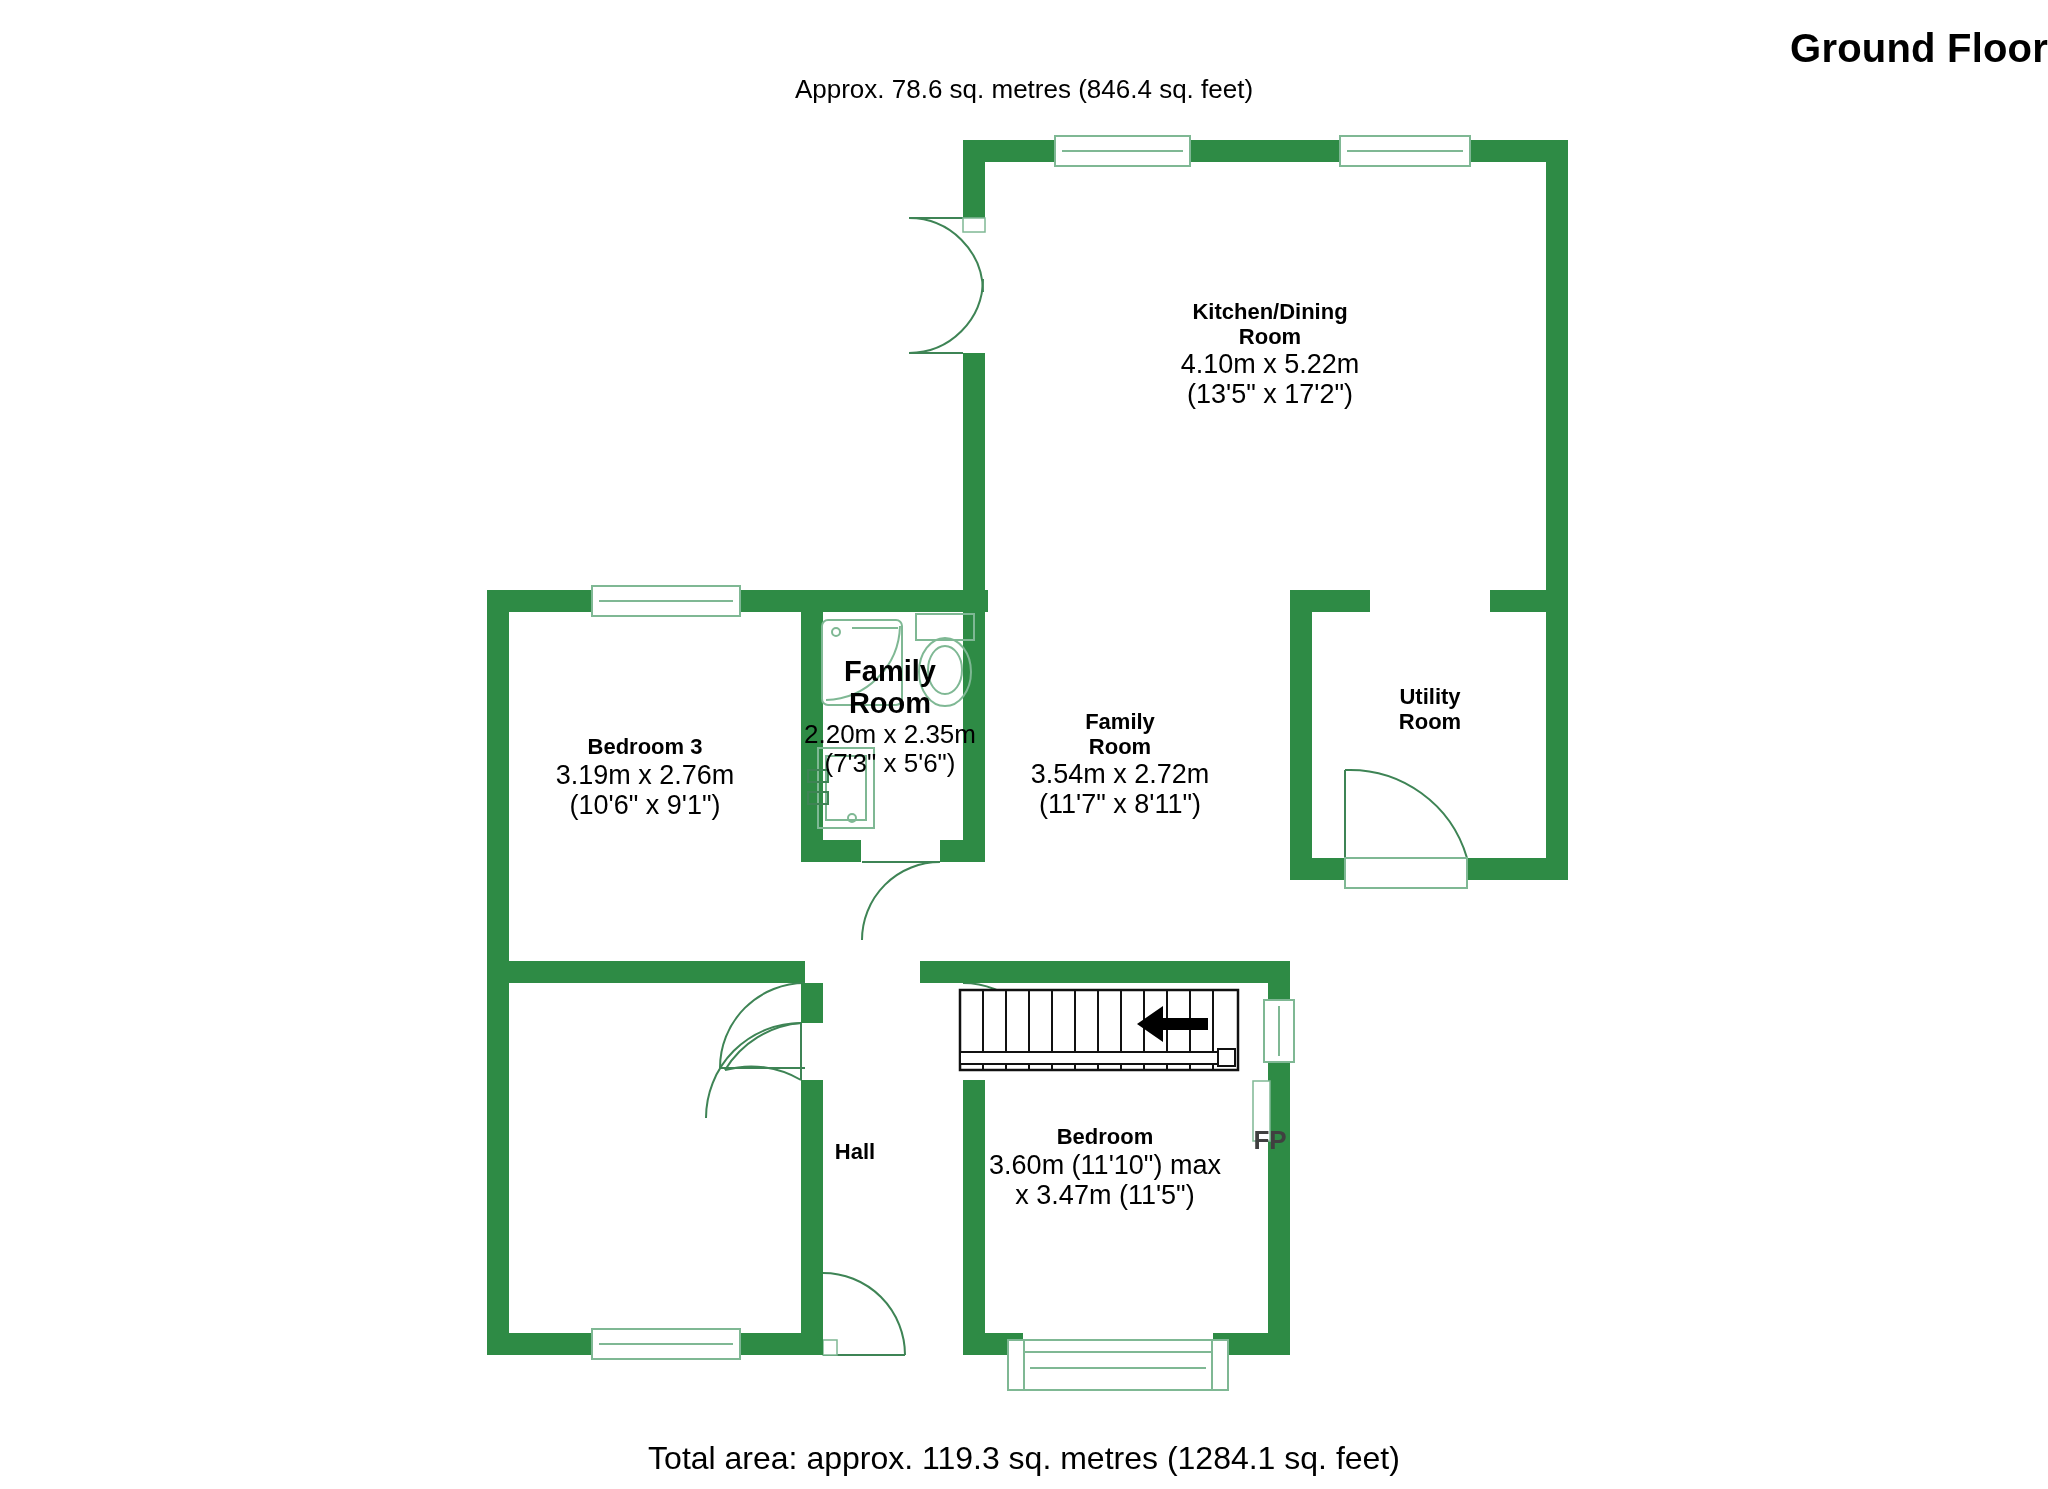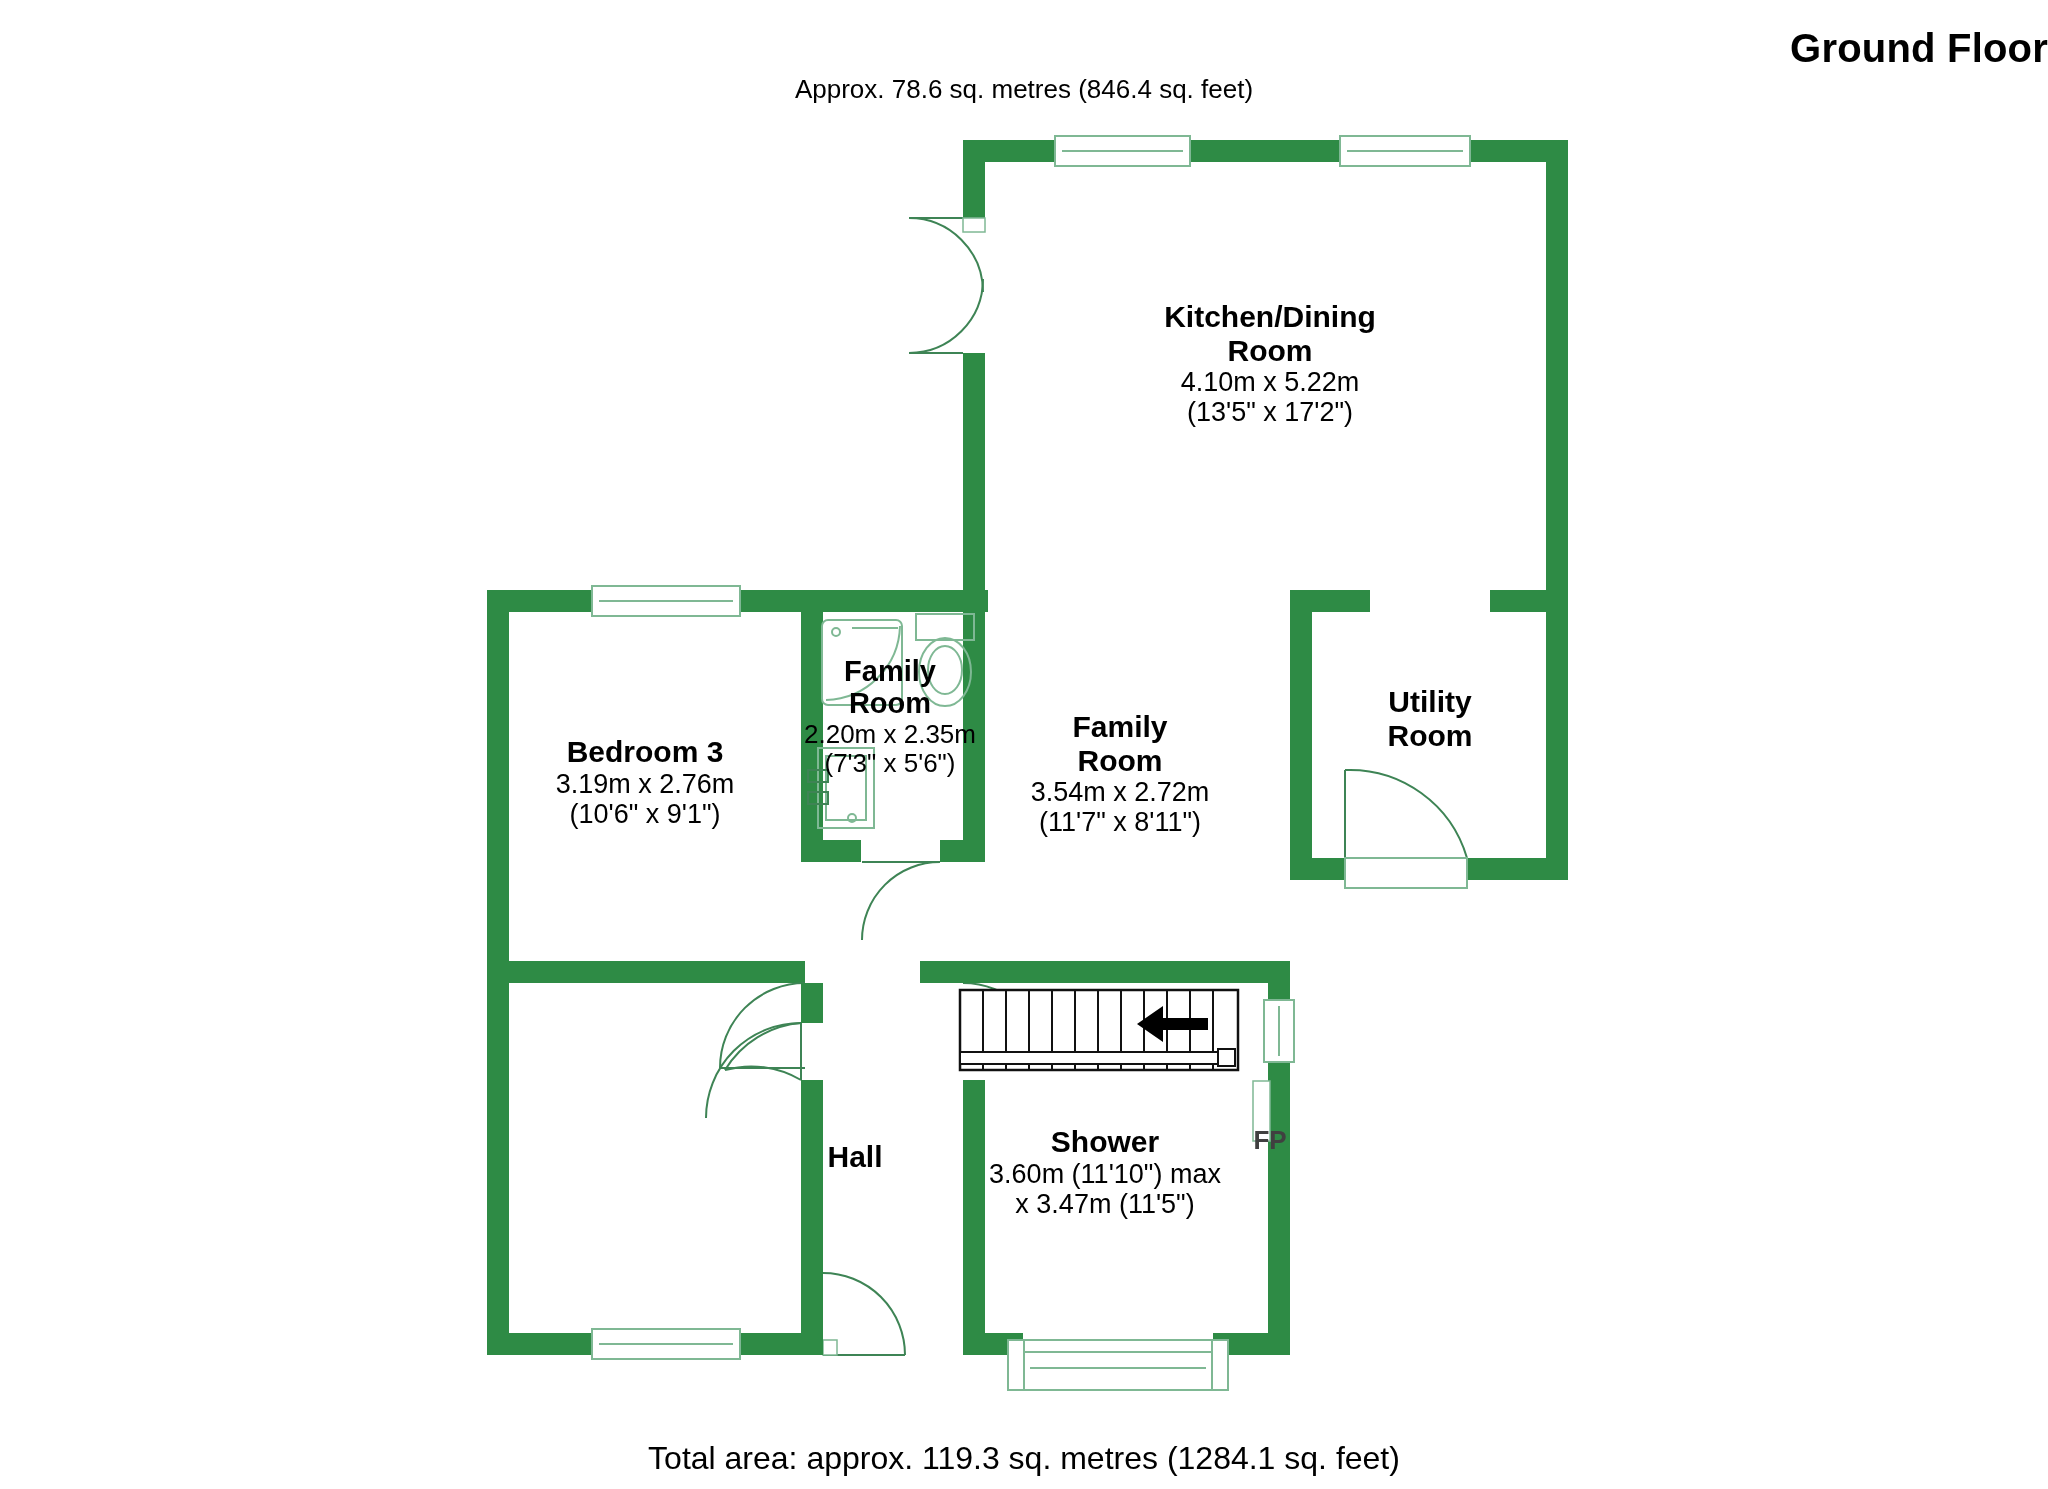--- a/index.html
+++ b/index.html
@@ -51,21 +51,21 @@
     width: 2048px;
     height: 1489px;
   }
   .lbl {
     position: absolute;
     text-align: center;
     line-height: 1.12;
     white-space: nowrap;
   }
   .lbl .nm {
-    font-size: 30px;
+    font-size: 22px;
     font-weight: bold;
     display: block;
   }
   .lbl .dm {
     font-size: 27px;
     font-weight: normal;
     display: block;
   }
   .lbl.small .nm { font-size: 29px; }
   .lbl.small .dm { font-size: 26px; }
@@ -320,21 +320,21 @@
     <span class="nm">Utility</span>
     <span class="nm">Room</span>
   </div>
 
 
   <div class="lbl" style="left:765px; top:1140px; width:180px;">
     <span class="nm">Hall</span>
   </div>
 
   <div class="lbl" style="left:965px; top:1125px; width:280px;">
-    <span class="nm">Shower</span>
+    <span class="nm">Bedroom</span>
     <span class="dm">3.60m (11'10") max</span>
     <span class="dm">x 3.47m (11'5")</span>
   </div>
 
   <div class="lbl" id="label-fp" style="left:1240px; top:1126px; width:60px; color:#404040;">FP</div>
 
   <div class="hdr" id="total-area">Total area: approx. 119.3 sq. metres (1284.1 sq. feet)</div>
 
 </div>
 

